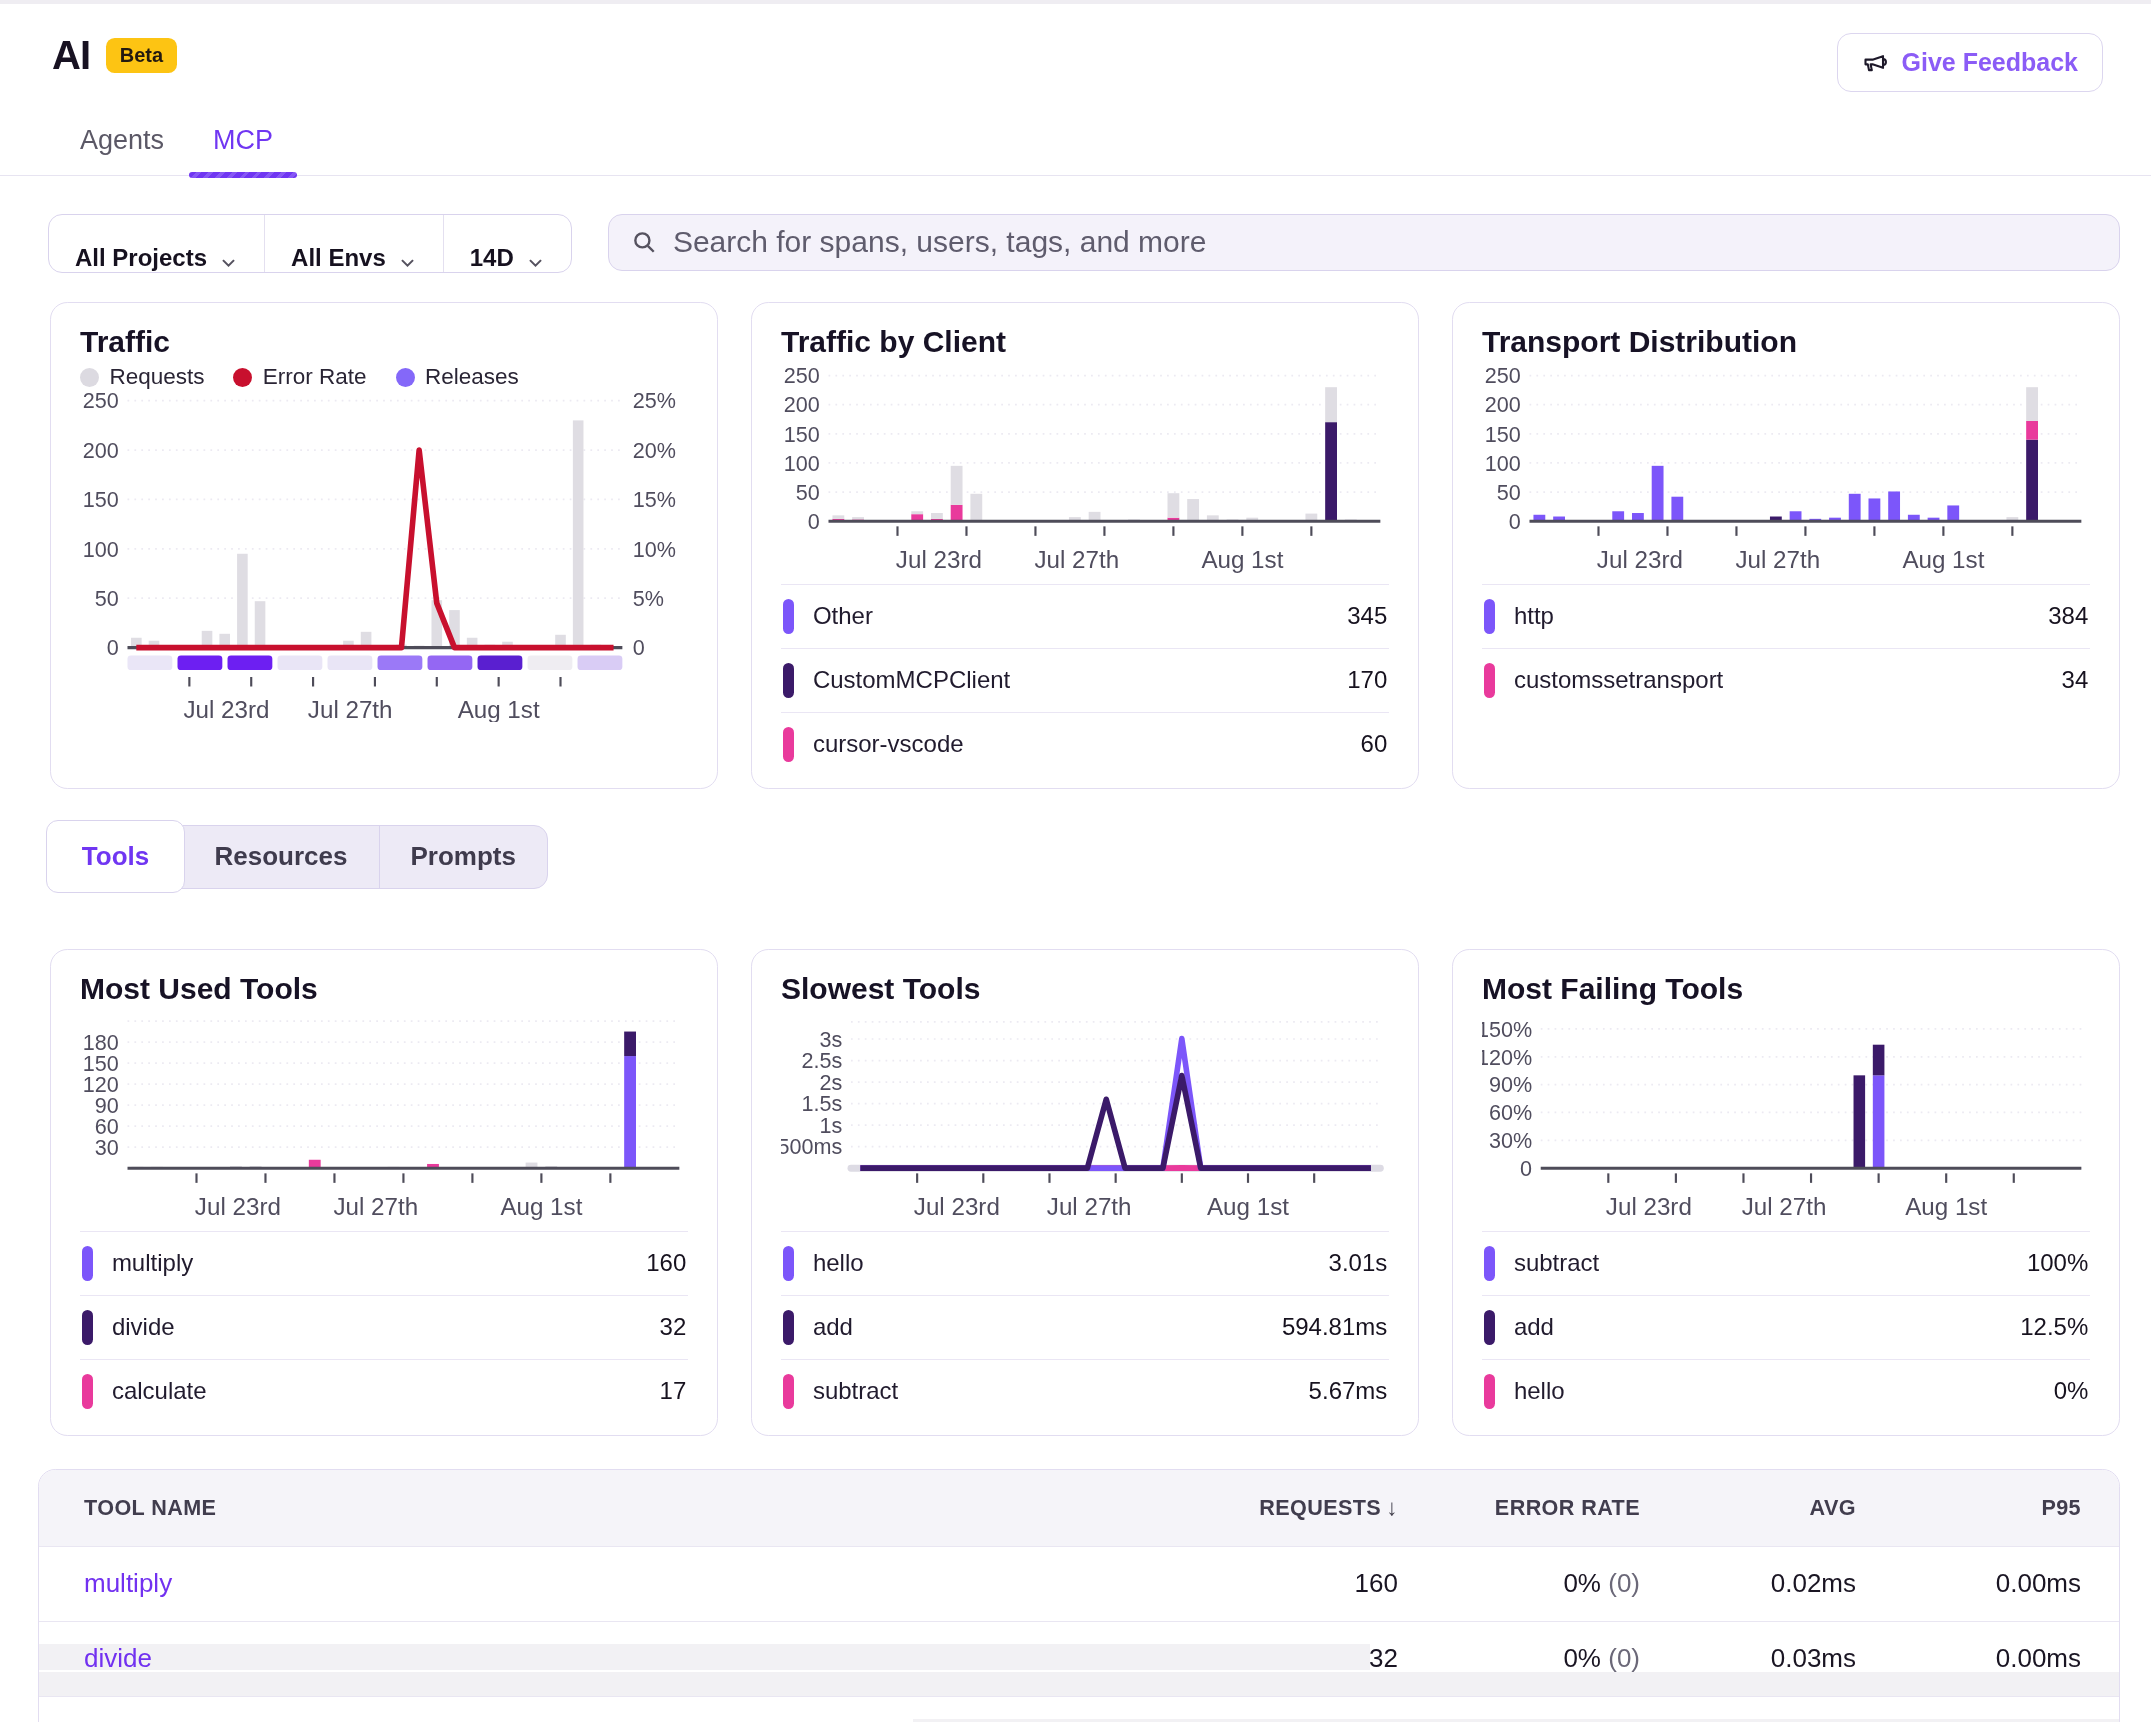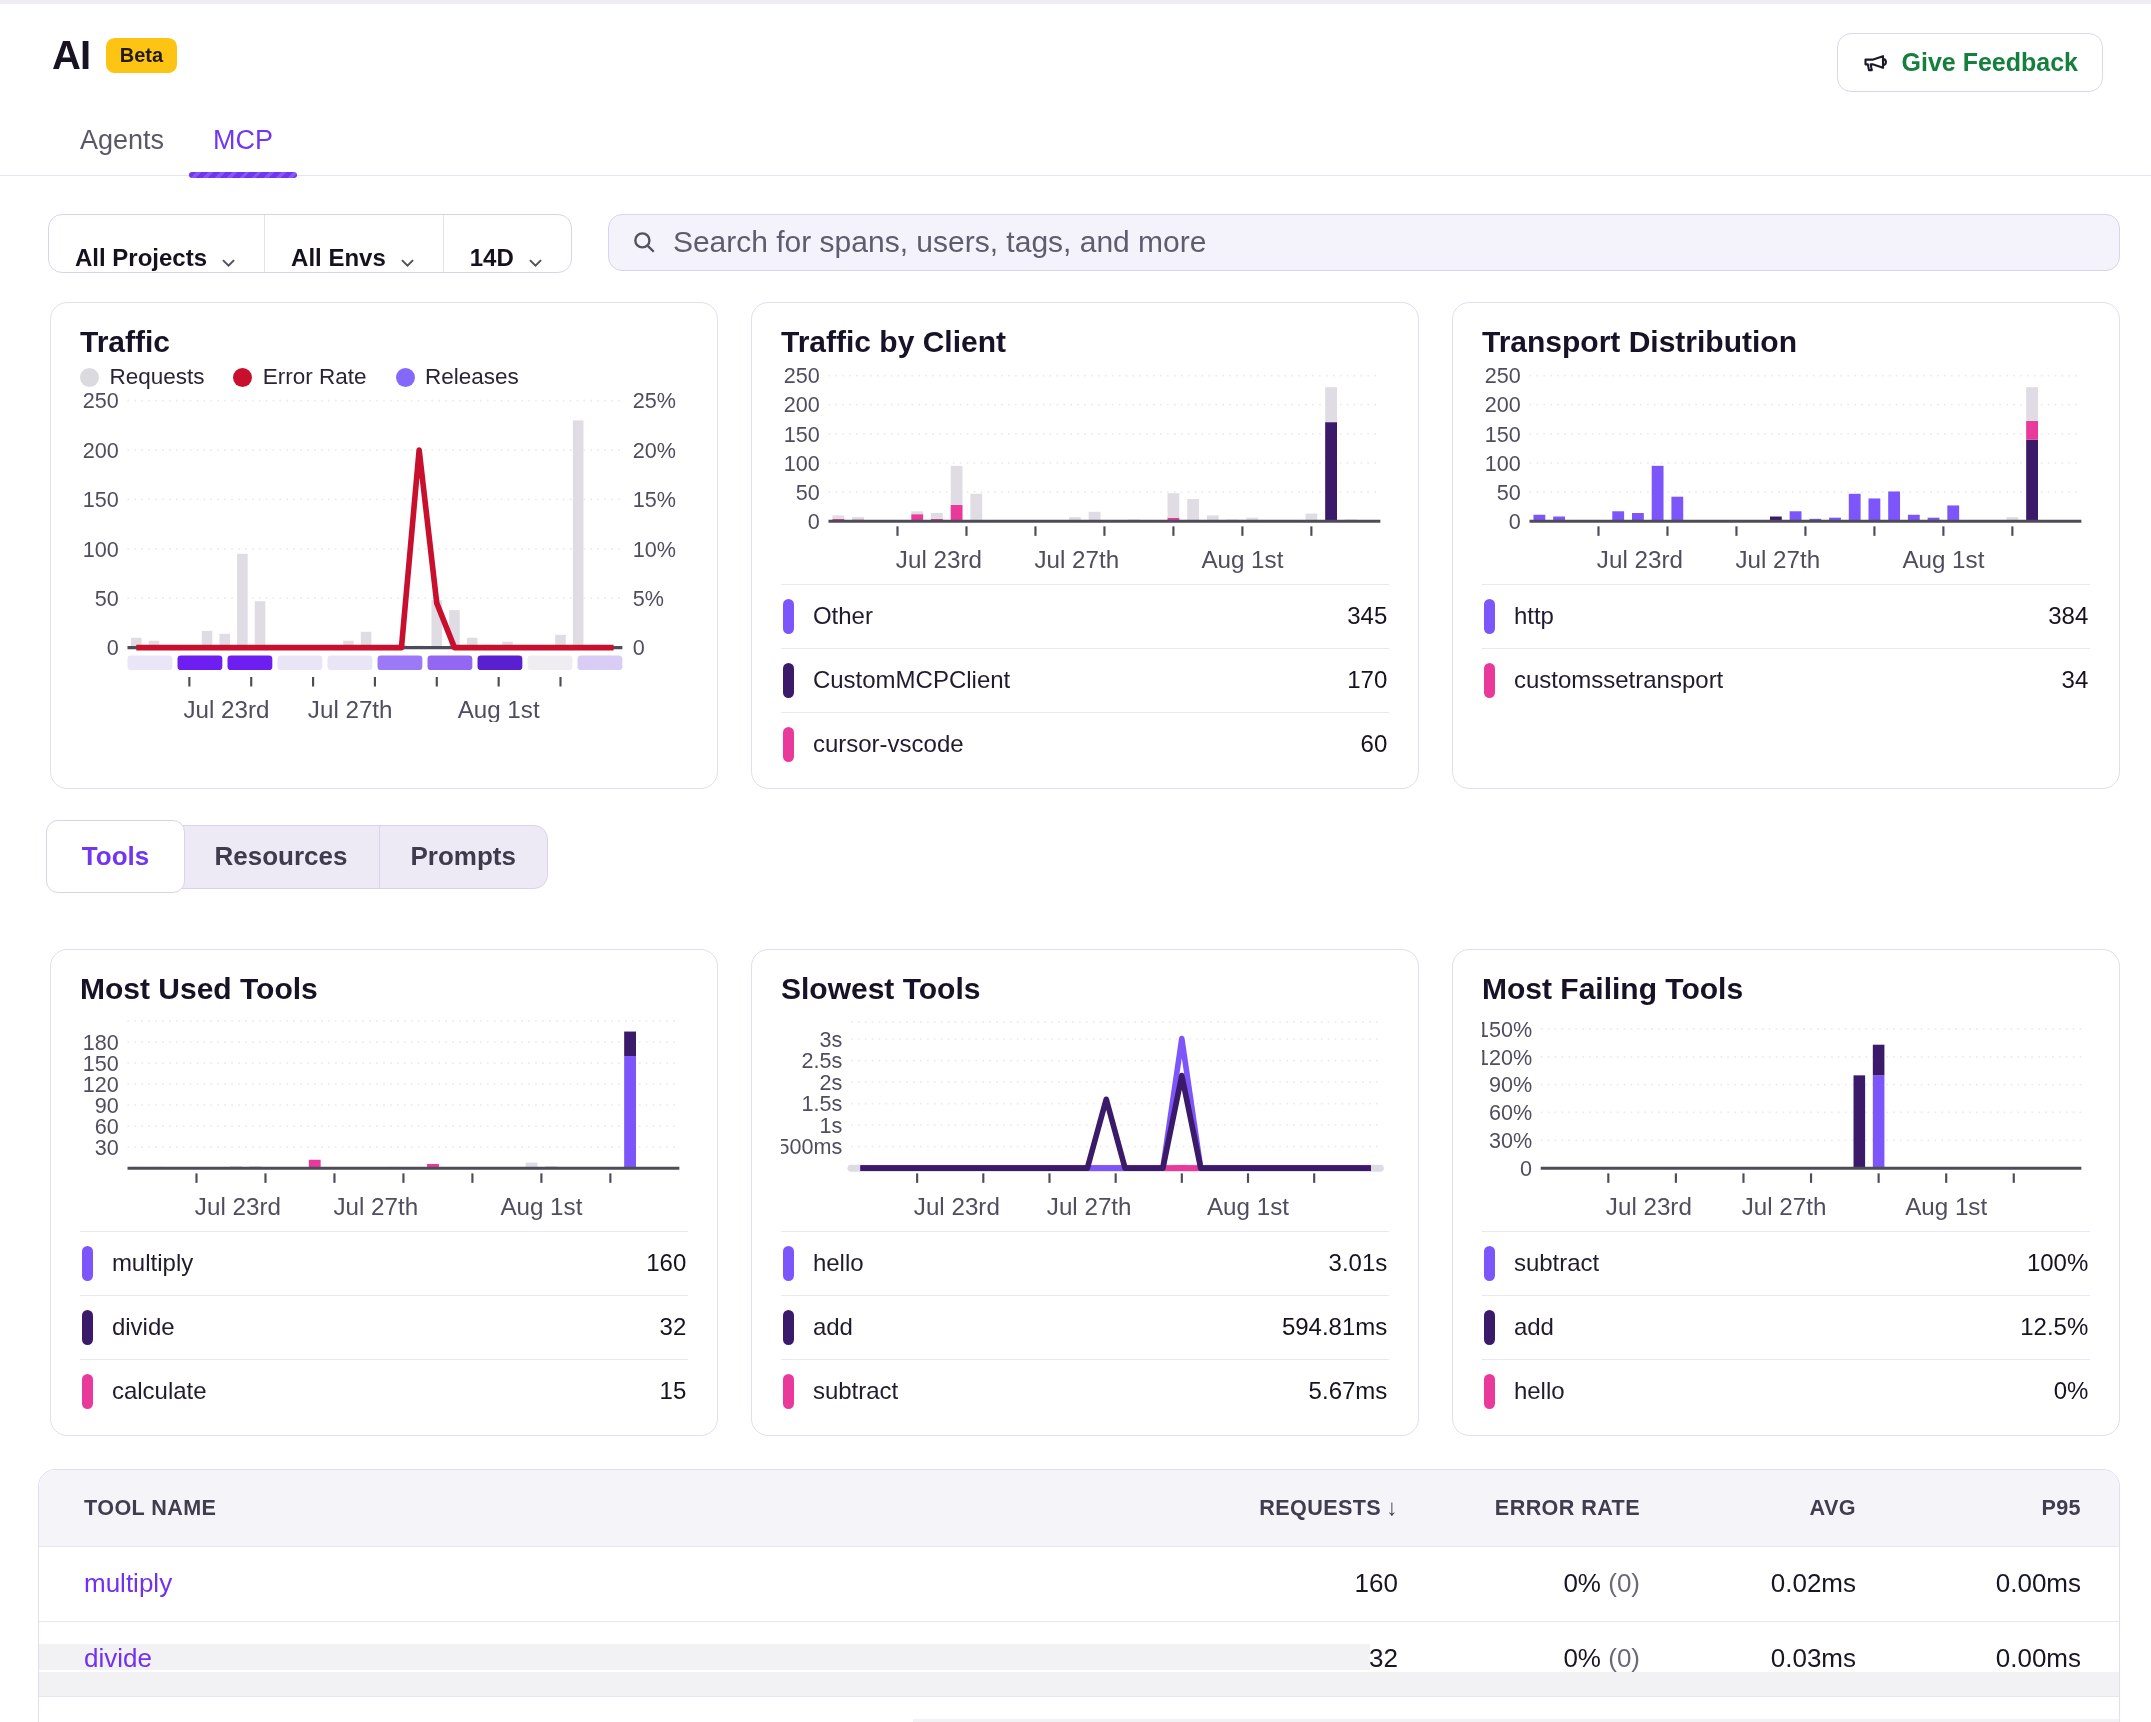--- a/index.html
+++ b/index.html
@@ -6,21 +6,21 @@
   html,body { width:2151px; height:1722px; overflow:hidden; background:#fff;
     font-family:"Liberation Sans", sans-serif; color:#1a1523; }
   body::before { content:""; display:block; height:3.5px; background:#efedf2; }
 
   
   .hdr { display:flex; align-items:flex-start; justify-content:space-between; padding:29px 48px 0 52px; }
   .brand { display:flex; align-items:center; gap:15.6px; }
   .brand h1 { font-size:40px; font-weight:800; letter-spacing:-0.9px; color:#181222; }
   .beta { background:#fdc413; color:#231a10; font-size:20px; font-weight:700; padding:6px 14px; border-radius:8.6px; }
   .fbk { display:flex; align-items:center; gap:12px; background:#fff; border:1.7px solid #dcd6ef;
-    border-radius:14px; padding:14px 24px; font-size:25px; font-weight:700; color:#15803d; cursor:pointer; }
+    border-radius:14px; padding:14px 24px; font-size:25px; font-weight:700; color:#8b5cf6; cursor:pointer; }
   .fbk svg { width:28px; height:28px; }
 
   
   .tabs { display:flex; gap:49px; padding-left:80px; margin-top:33px; border-bottom:1.7px solid #e7e4f1; }
   .tab { font-size:27px; padding-bottom:19px; color:#5b5866; cursor:pointer; position:relative; }
   .tab.active { color:#7036f2; font-weight:500; }
   .tab.active::after { content:""; position:absolute; left:-24px; right:-24px; bottom:-3.5px; height:6px;
     border-radius:3.5px; background:repeating-linear-gradient(135deg,#7036f2 0 5.2px,#8657f5 5.2px 8.6px); }
 
   
@@ -410,21 +410,21 @@
       <span class="val">160</span>
         </div>
         <div class="legrow">
           <span class="sw" style="background:#3b1a69"></span>
       <span class="lbl">divide</span>
       <span class="val">32</span>
         </div>
         <div class="legrow">
           <span class="sw" style="background:#e93a9c"></span>
       <span class="lbl">calculate</span>
-      <span class="val">15</span>
+      <span class="val">17</span>
         </div>
       </div>
   </div>
   <div class="card">
     <h2>Slowest Tools</h2>
     <div class="chart">
         <svg viewBox="0 0 704 248">
           <line x1="81" x2="694" y1="157.07246376811594" y2="157.07246376811594" stroke="#eceaf2" stroke-width="2" stroke-dasharray="2 6"></line>
           <text x="71" y="166.07246376811594" text-anchor="end" font-size="25" fill="#504d5e">500ms</text>
           <line x1="81" x2="694" y1="132.14492753623188" y2="132.14492753623188" stroke="#eceaf2" stroke-width="2" stroke-dasharray="2 6"></line>

